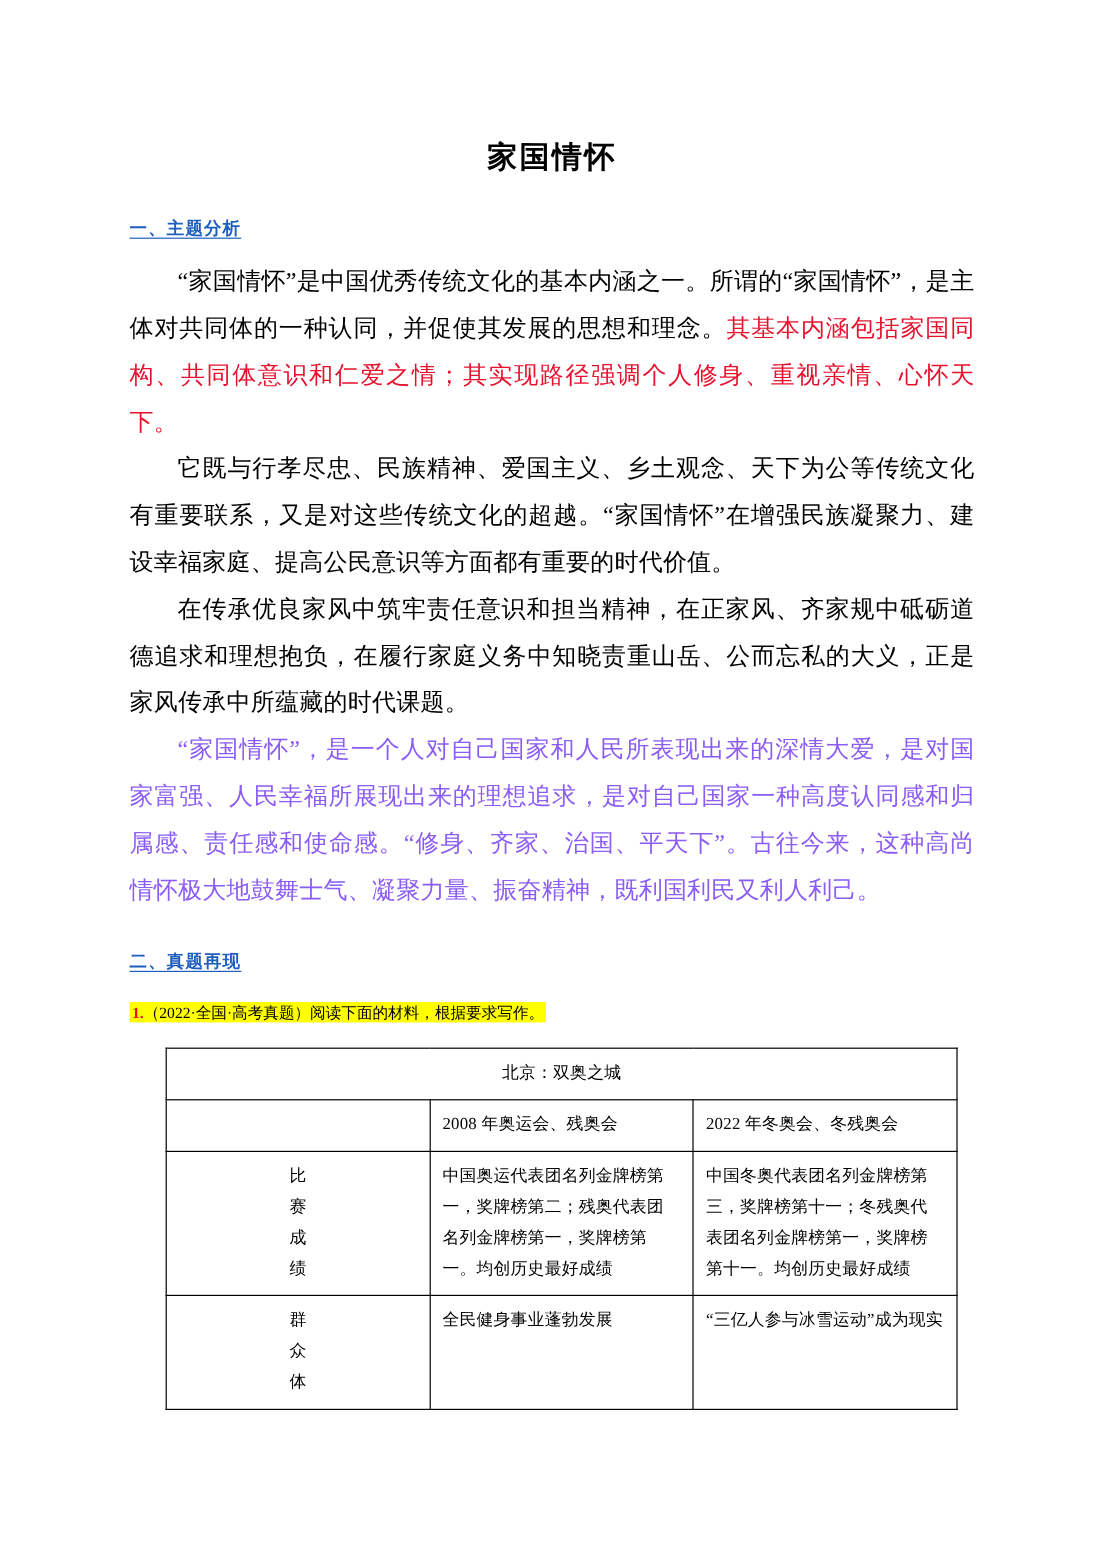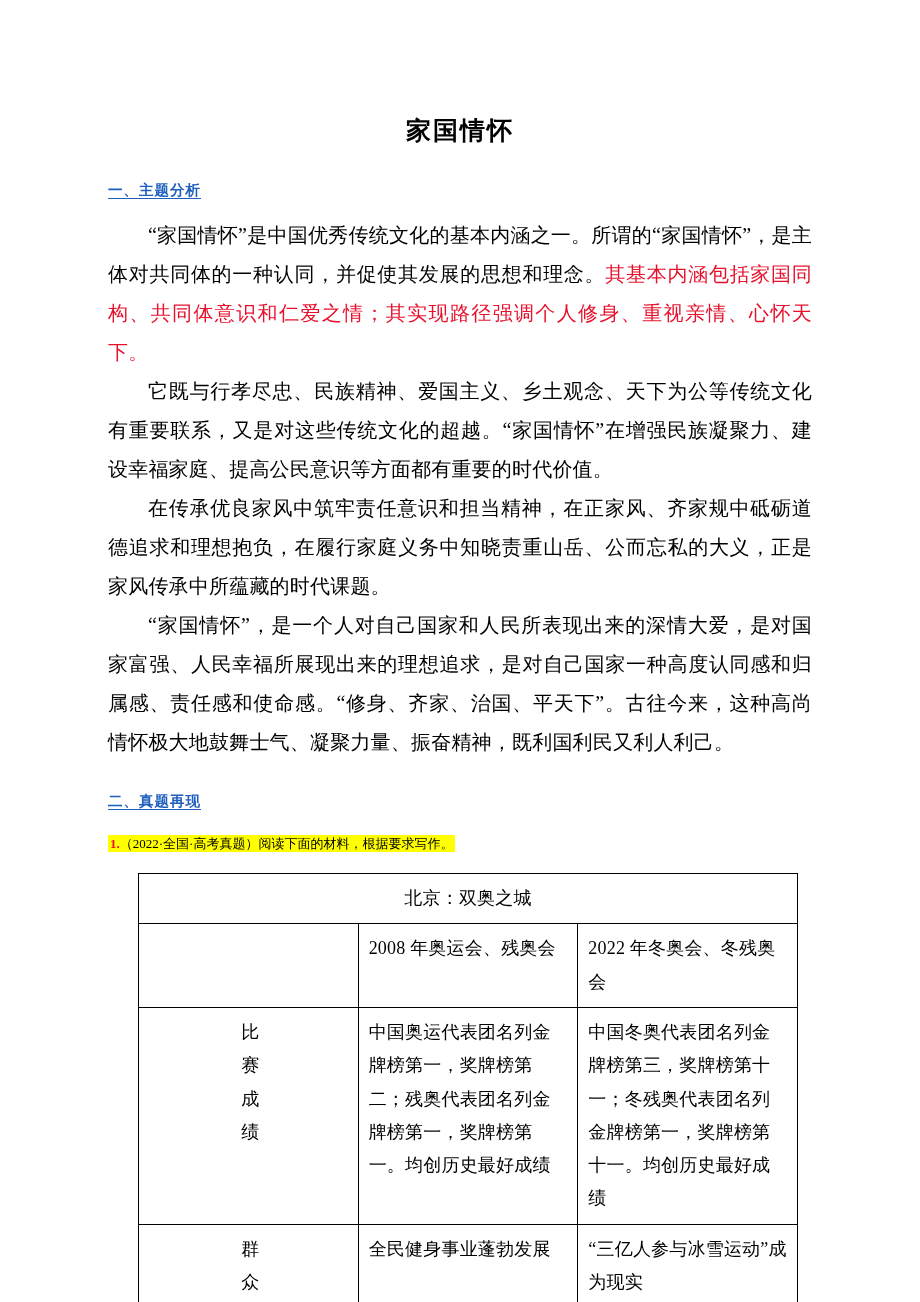--- a/index.html
+++ b/index.html
@@ -49,21 +49,21 @@
     line-height: 1.95;
     margin: 0;
     text-indent: 2em;
     text-align: justify;
     letter-spacing: 0.2px;
   }
   p.para .red {
     color: #e8112d;
   }
   p.para.red-all {
-    color: #000000;
+    color: #8b5cf6;
     font-family: Liberation Serif, serif;
   }
   .prompt-line {
     font-size: 13px;
     line-height: 1.7;
     margin: 0 0 12px 0;
     color: #e8112d;
     display: inline-block;
   }
   .prompt-hl {
@@ -78,21 +78,21 @@
     color: #000000;
   }
   table.material {
     border-collapse: collapse;
     width: 660px;
     margin: 6px 0 0 30px;
     table-layout: fixed;
   }
   table.material td {
     border: 1px solid #000000;
-    font-size: 18px;
+    font-size: 14px;
     line-height: 1.85;
     padding: 8px 10px;
     vertical-align: top;
     letter-spacing: 0.2px;
   }
   td.tbl-title {
     text-align: center;
     padding: 9px 10px;
   }
   td.row-label {

